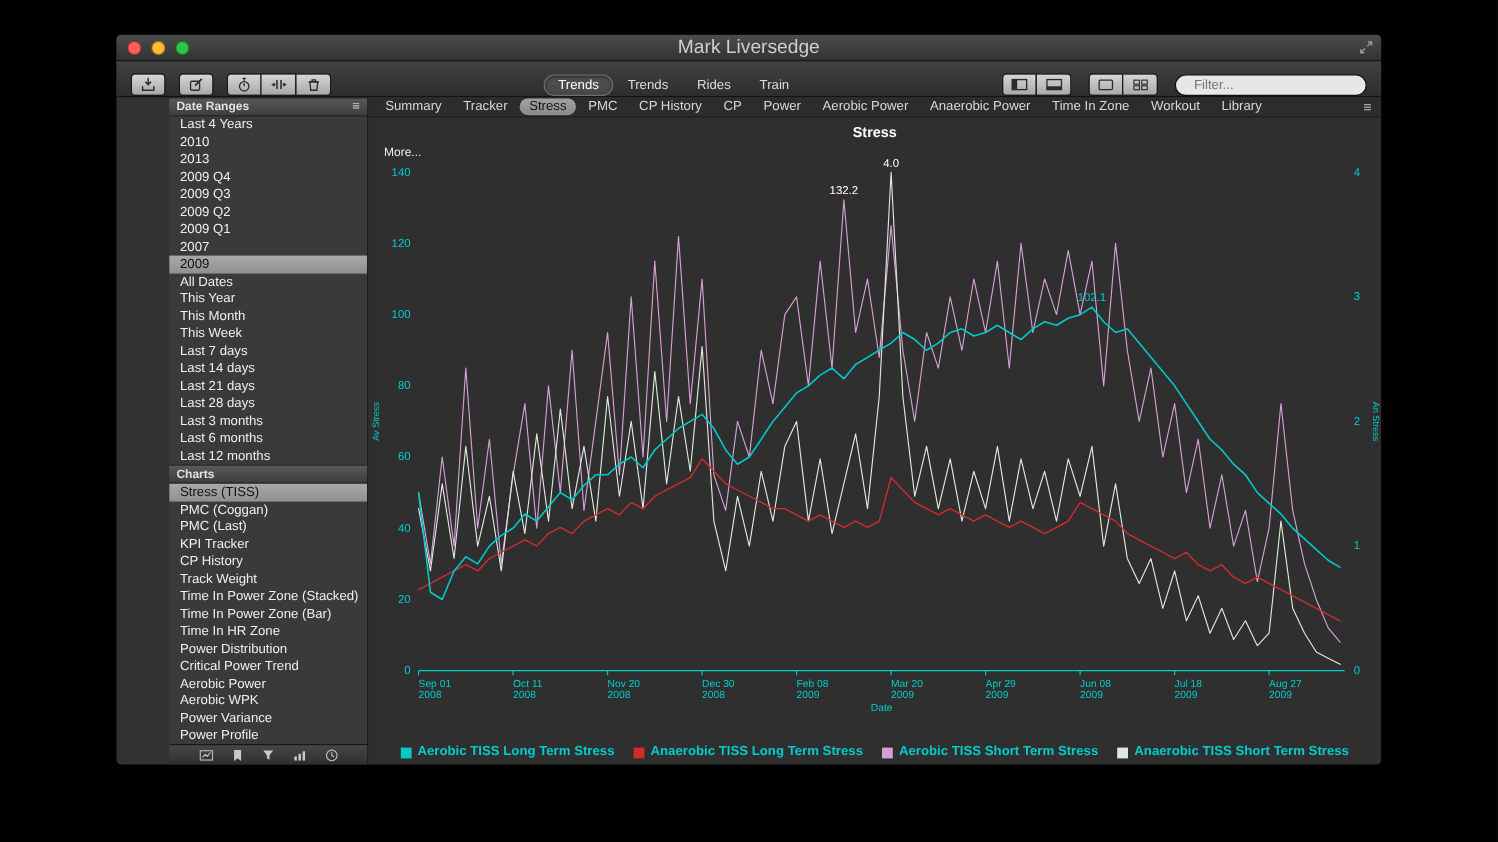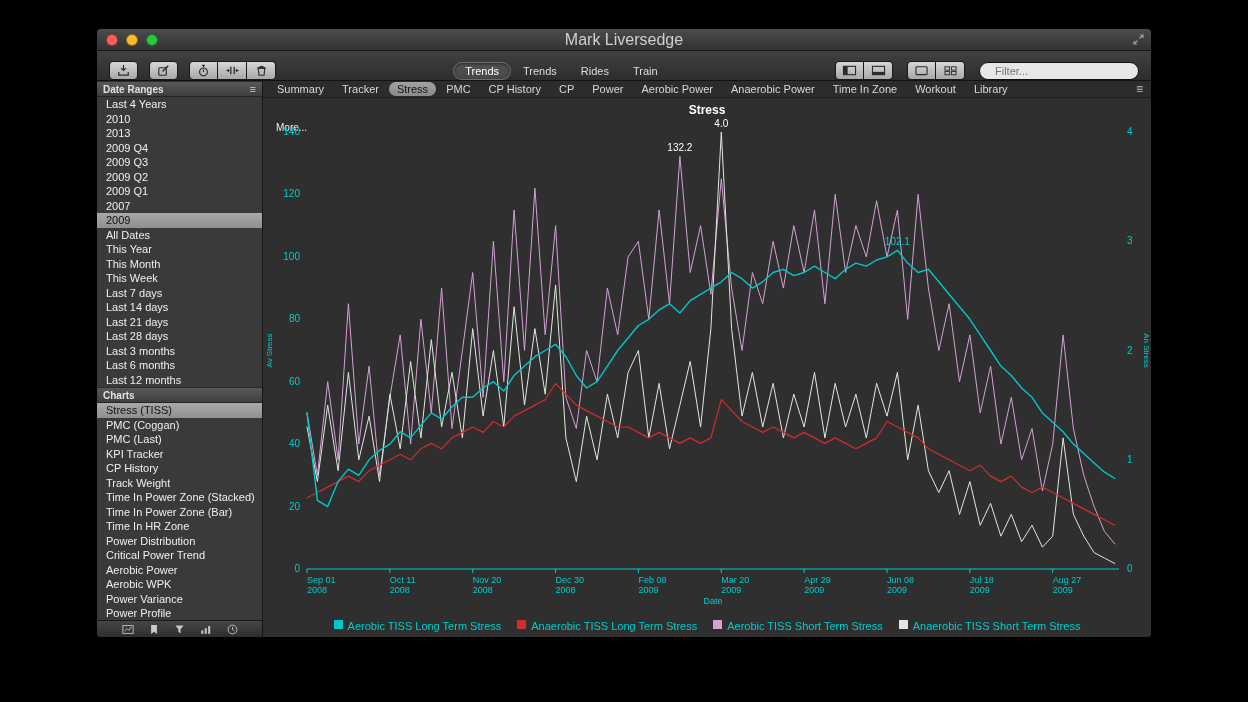--- a/index.html
+++ b/index.html
@@ -29,21 +29,21 @@
   .tgroup .tbtn { border-radius:0; border-left-width:0; }
   .tgroup .tbtn:first-child { border-radius:4px 0 0 4px; border-left-width:1px; }
   .tgroup .tbtn:last-child { border-radius:0 4px 4px 0; }
   .seg { color:#ddd; font-size:11px; padding:2px 11px; border-radius:9px; border:1px solid transparent; }
   .seg.sel { background:rgba(255,255,255,.13); border-color:#6e6e6e; box-shadow:inset 0 1px 3px rgba(0,0,0,.55); color:#fff; }
   .filter { height:18px; width:160px; background:#e7e7e7; border:1px solid #101010; border-radius:9px;
     display:flex; align-items:center; gap:4px; padding:0 7px; }
   .filter input { flex:1; border:none; outline:none; background:transparent; font-size:11px; color:#444; font-family:inherit; }
 
   
-  .main { flex:1; display:flex; min-height:0; }
+  .main { flex:1; display:flex; min-height:0;padding-left:44px; }
 
   
   .sidebar { width:166px; flex:0 0 166px; background:#3a3a3a; border-right:1px solid #151515;
     display:flex; flex-direction:column; }
   .sheader { height:16px; flex:0 0 16px; background:linear-gradient(#585858,#3e3e3e);
     border-top:1px solid #2c2c2c; border-bottom:1px solid #242424; color:#e2e2e2; font-size:10px;
     font-weight:bold; display:flex; align-items:center; justify-content:space-between; padding:0 6px; }
   .sheader .burger { font-size:11px; font-weight:normal; color:#ccc; }
   .slist { overflow:hidden; }
   .slist.grow { flex:1; }
@@ -58,21 +58,21 @@
     display:flex; align-items:center; padding:0 6px; gap:6px; }
   .tab { color:#d8d8d8; font-size:11px; padding:1px 8px; border-radius:8px; white-space:nowrap; }
   .tab.sel { background:linear-gradient(#a2a2a2,#8a8a8a); color:#141414; }
   .tab-menu { margin-left:auto; color:#c0c0c0; font-size:12px; padding-right:2px; }
 
   .chart-area { flex:1; position:relative; background:#2f2f2f; min-height:0; }
   .more { position:absolute; top:24px; left:13px; color:#ededed; font-size:10px; }
   .chart-title { position:absolute; top:5px; left:0; right:0; text-align:center; color:#fff; font-size:12px; font-weight:bold; }
   #plot { position:absolute; left:0; right:0; top:20px; bottom:26px; width:100%; height:calc(100% - 46px); display:block; }
   .legend { position:absolute; bottom:5px; left:0; right:0; display:flex; justify-content:center; align-items:center; gap:16px; }
-  .litem { display:flex; align-items:flex-start; gap:5px; font-size:11px; color:#00cccc; }
+  .litem { display:flex; align-items:flex-end; gap:5px; font-size:11px; color:#00cccc;font-weight:bold; }
   .lswatch { width:9px; height:9px; display:inline-block; }
 
   svg text { font-family:"Liberation Sans",sans-serif; }
 </style>
 </head>
 <body>
 
 <div class="window">
 
   <div class="titlebar">

